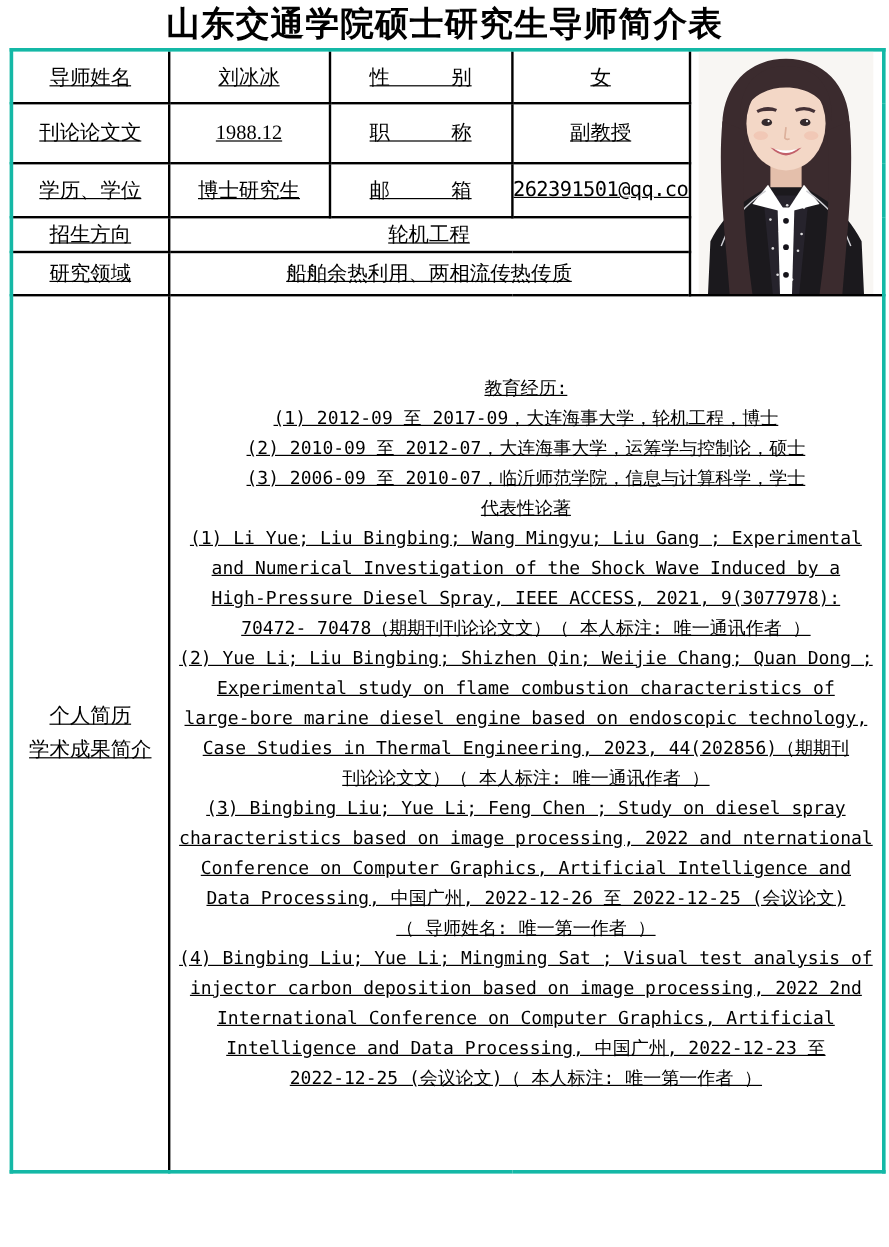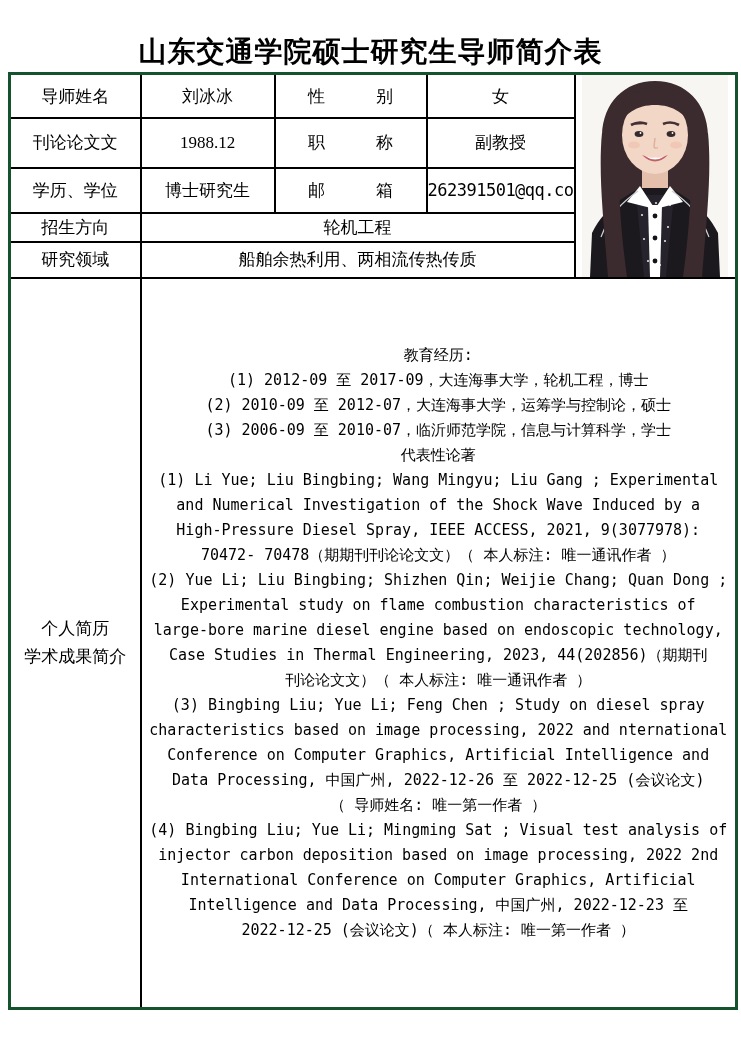--- a/index.html
+++ b/index.html
@@ -4,25 +4,25 @@
 <style>
   html,body{margin:0;padding:0;background:#ffffff;}
   body{
     width:741px;height:1039px;overflow:hidden;position:relative;
     font-family:"Liberation Serif","DejaVu Serif",serif;color:#000;
   }
   .doc-title{
     height:40px;line-height:40px;text-align:center;
     font-size:28px;font-weight:bold;letter-spacing:1px;
     font-family:"Liberation Sans","DejaVu Sans",sans-serif;
-    margin-top:32px;
   }
   table.form{
     margin-left:8px;width:727px;border-collapse:collapse;table-layout:fixed;
-    border:3px solid #14532d;
+    border:3px solid #14b8a6;
+    text-decoration:underline;
   }
   table.form td{
     border:2px solid #000;padding:0;text-align:center;vertical-align:middle;
     font-size:17px;overflow:hidden;
   }
   tr.r1{height:44px}tr.r2{height:49px}tr.r3{height:45px}
   tr.r4{height:28px}tr.r5{height:36px}tr.r6{height:730px}
   td.small-label{font-size:14px;}
   td.email-cell{
     font-family:"DejaVu Sans Mono","Liberation Mono",monospace;

